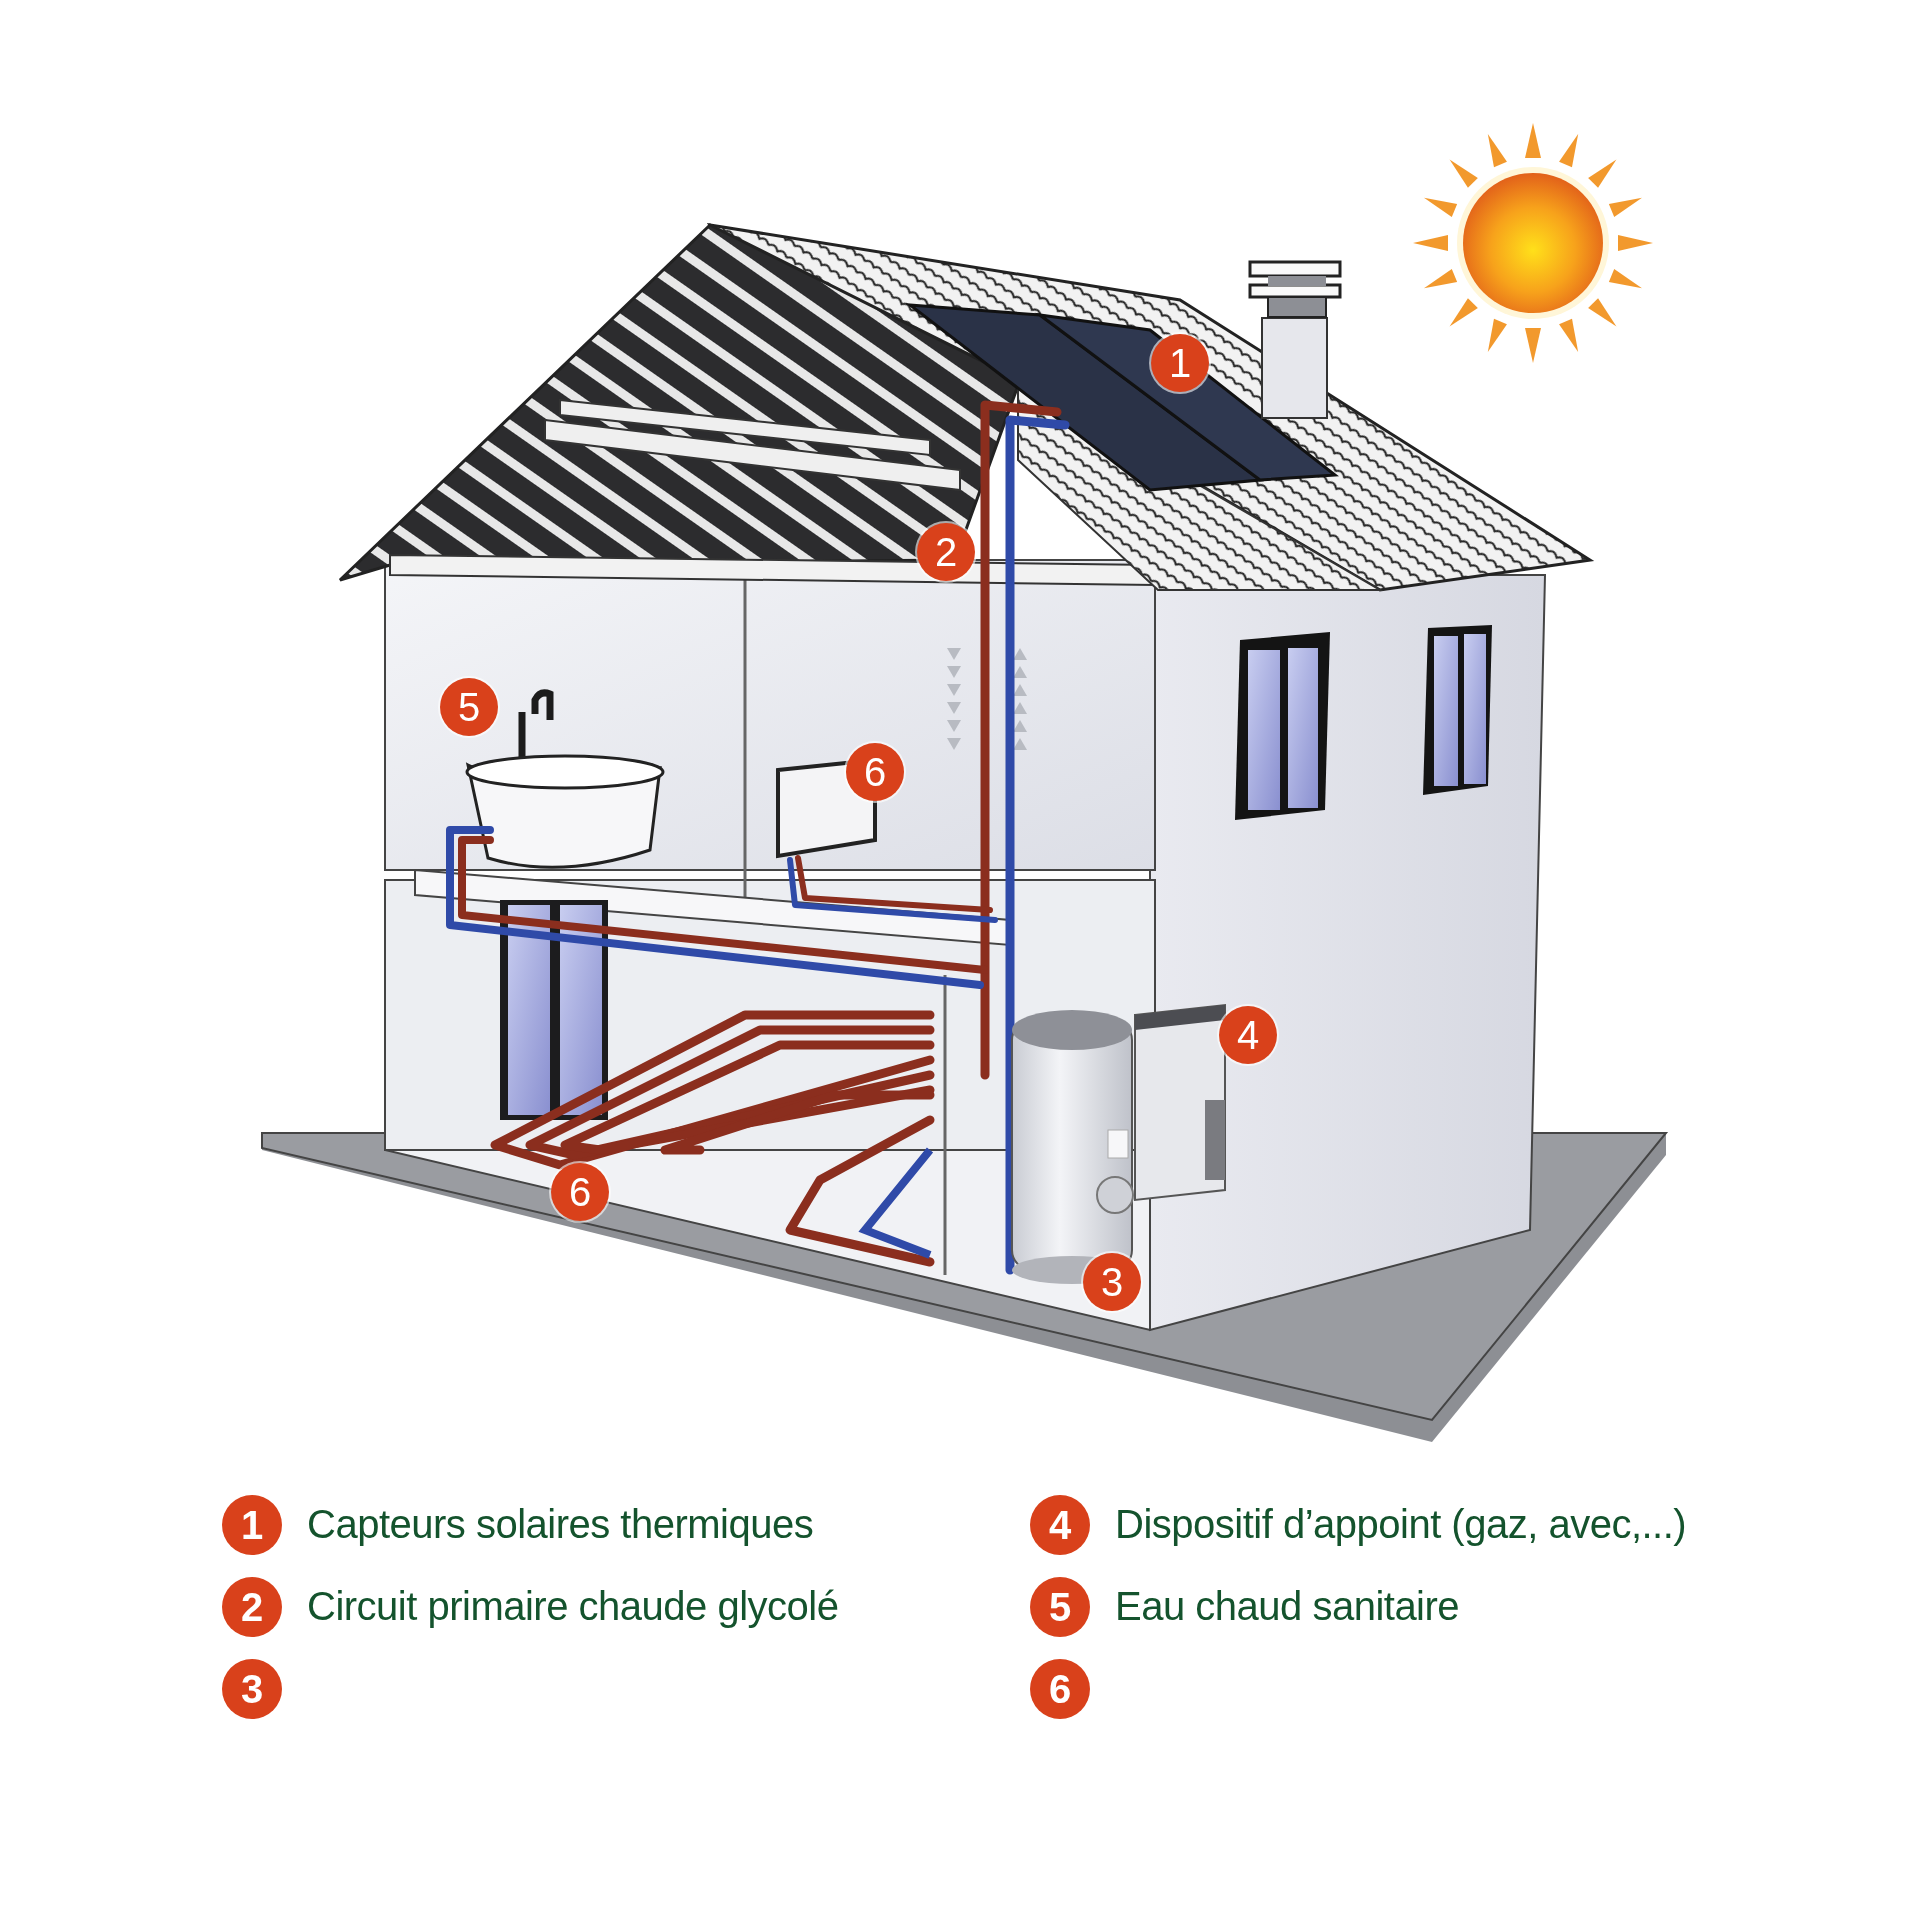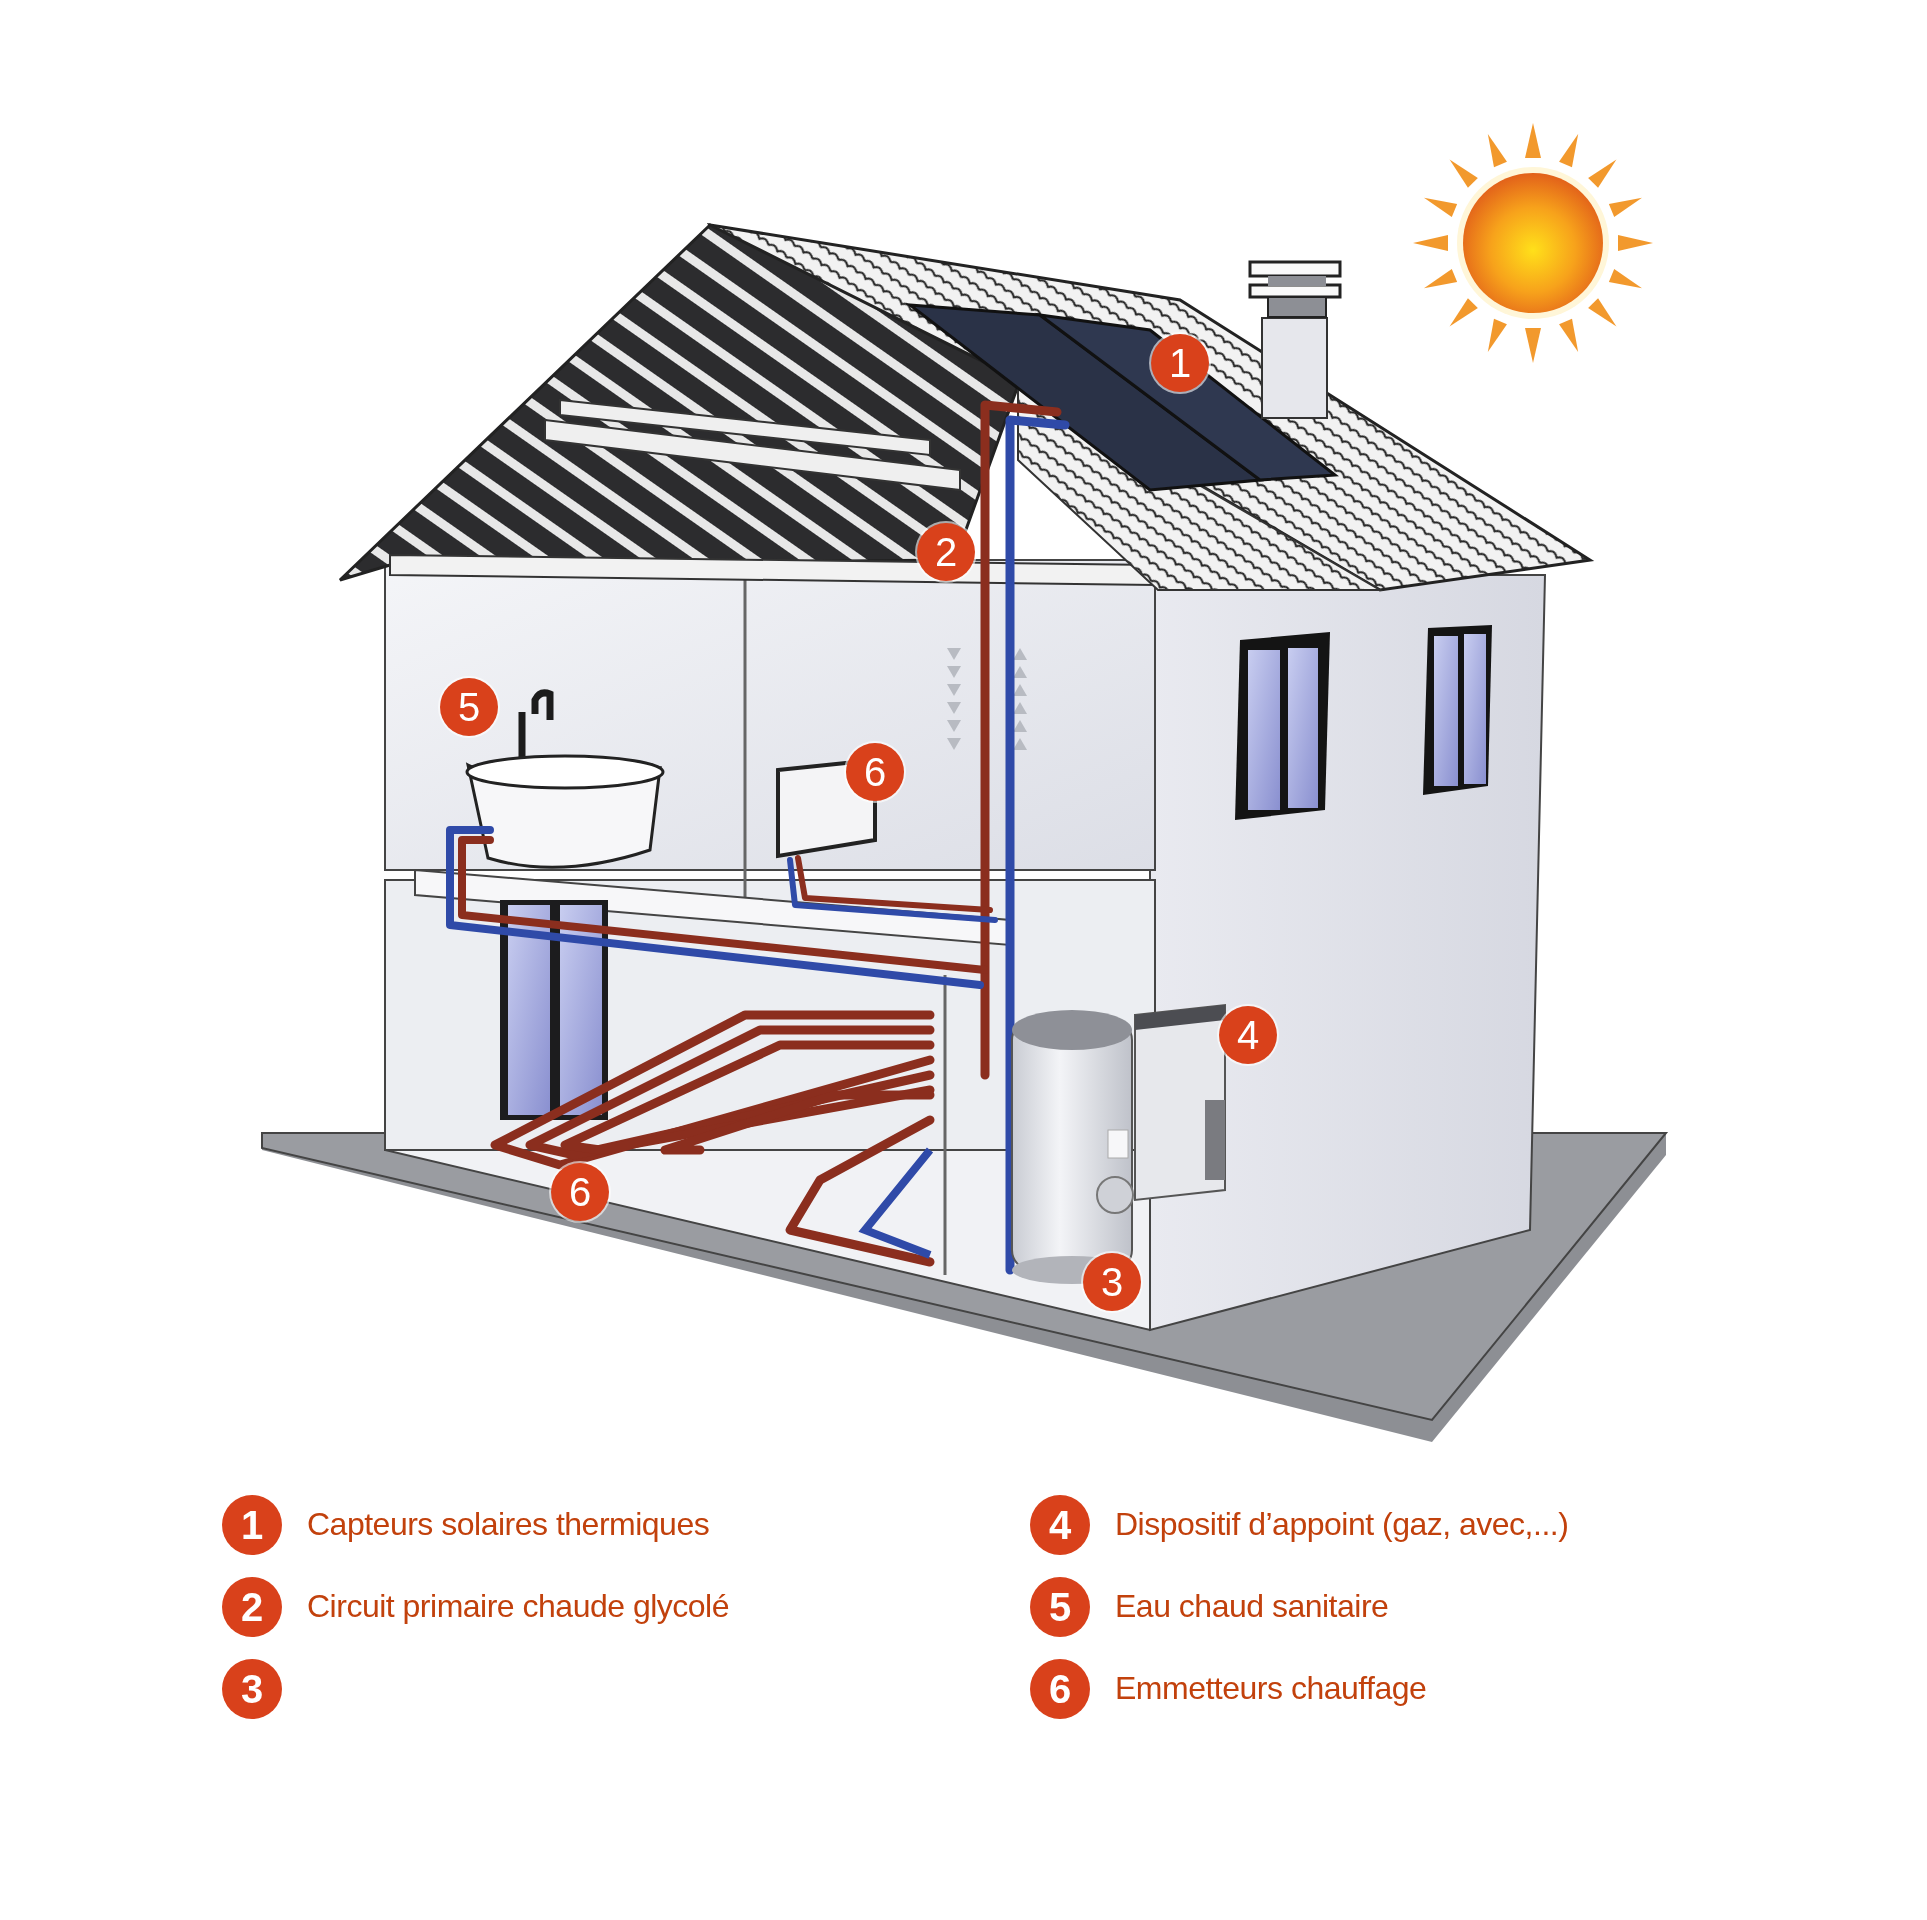--- a/index.html
+++ b/index.html
@@ -11,21 +11,21 @@
            background: #d9411b; color: #fff; font-size: 40px; line-height: 58px;
            text-align: center; font-family: "Liberation Sans", sans-serif;
            box-shadow: 0 0 0 2px rgba(255,255,255,0.6); }
   .legend { position: absolute; top: 1495px; left: 222px; width: 1540px; height: 300px; }
   .legend-col { position: absolute; top: 0; }
   .legend-col.left { left: 0; width: 760px; }
   .legend-col.right { left: 808px; width: 760px; }
   .legend-item { position: relative; padding-left: 85px; margin-bottom: 22px; min-height: 60px; }
   .legend-item .lbadge { position: absolute; left: 0; top: 0; width: 60px; height: 60px; border-radius: 50%;
            background: #d9411b; color: #fff; font-size: 40px; font-weight: bold; line-height: 60px; text-align: center; }
-  .legend-item .ltext { font-size: 32px; line-height: 50px; color: #c2410c; padding-top: 4px; letter-spacing: -0.5px; }
+  .legend-item .ltext { font-size: 40px; line-height: 50px; color: #14532d; padding-top: 4px; letter-spacing: -0.5px; }
 </style>
 </head>
 <body>
 
 <div class="stage">
   <svg class="scene" width="1927" height="1920" viewBox="0 0 1927 1920">
     <defs>
       <radialGradient id="sunG" cx="50%" cy="55%" r="55%">
         <stop offset="0%" stop-color="#ffe01a"></stop>
         <stop offset="55%" stop-color="#f7a21b"></stop>
@@ -225,16 +225,15 @@
     <div class="legend-item">
       <div class="lbadge">4</div>
       <div class="ltext">Dispositif d’appoint (gaz, avec,...)</div>
     </div>
     <div class="legend-item">
       <div class="lbadge">5</div>
       <div class="ltext">Eau chaud sanitaire</div>
     </div>
     <div class="legend-item">
       <div class="lbadge">6</div>
-      <div class="ltext">Emmetteurs chauffage</div>
     </div>
   </div>
 </div>
 
 </body></html>

